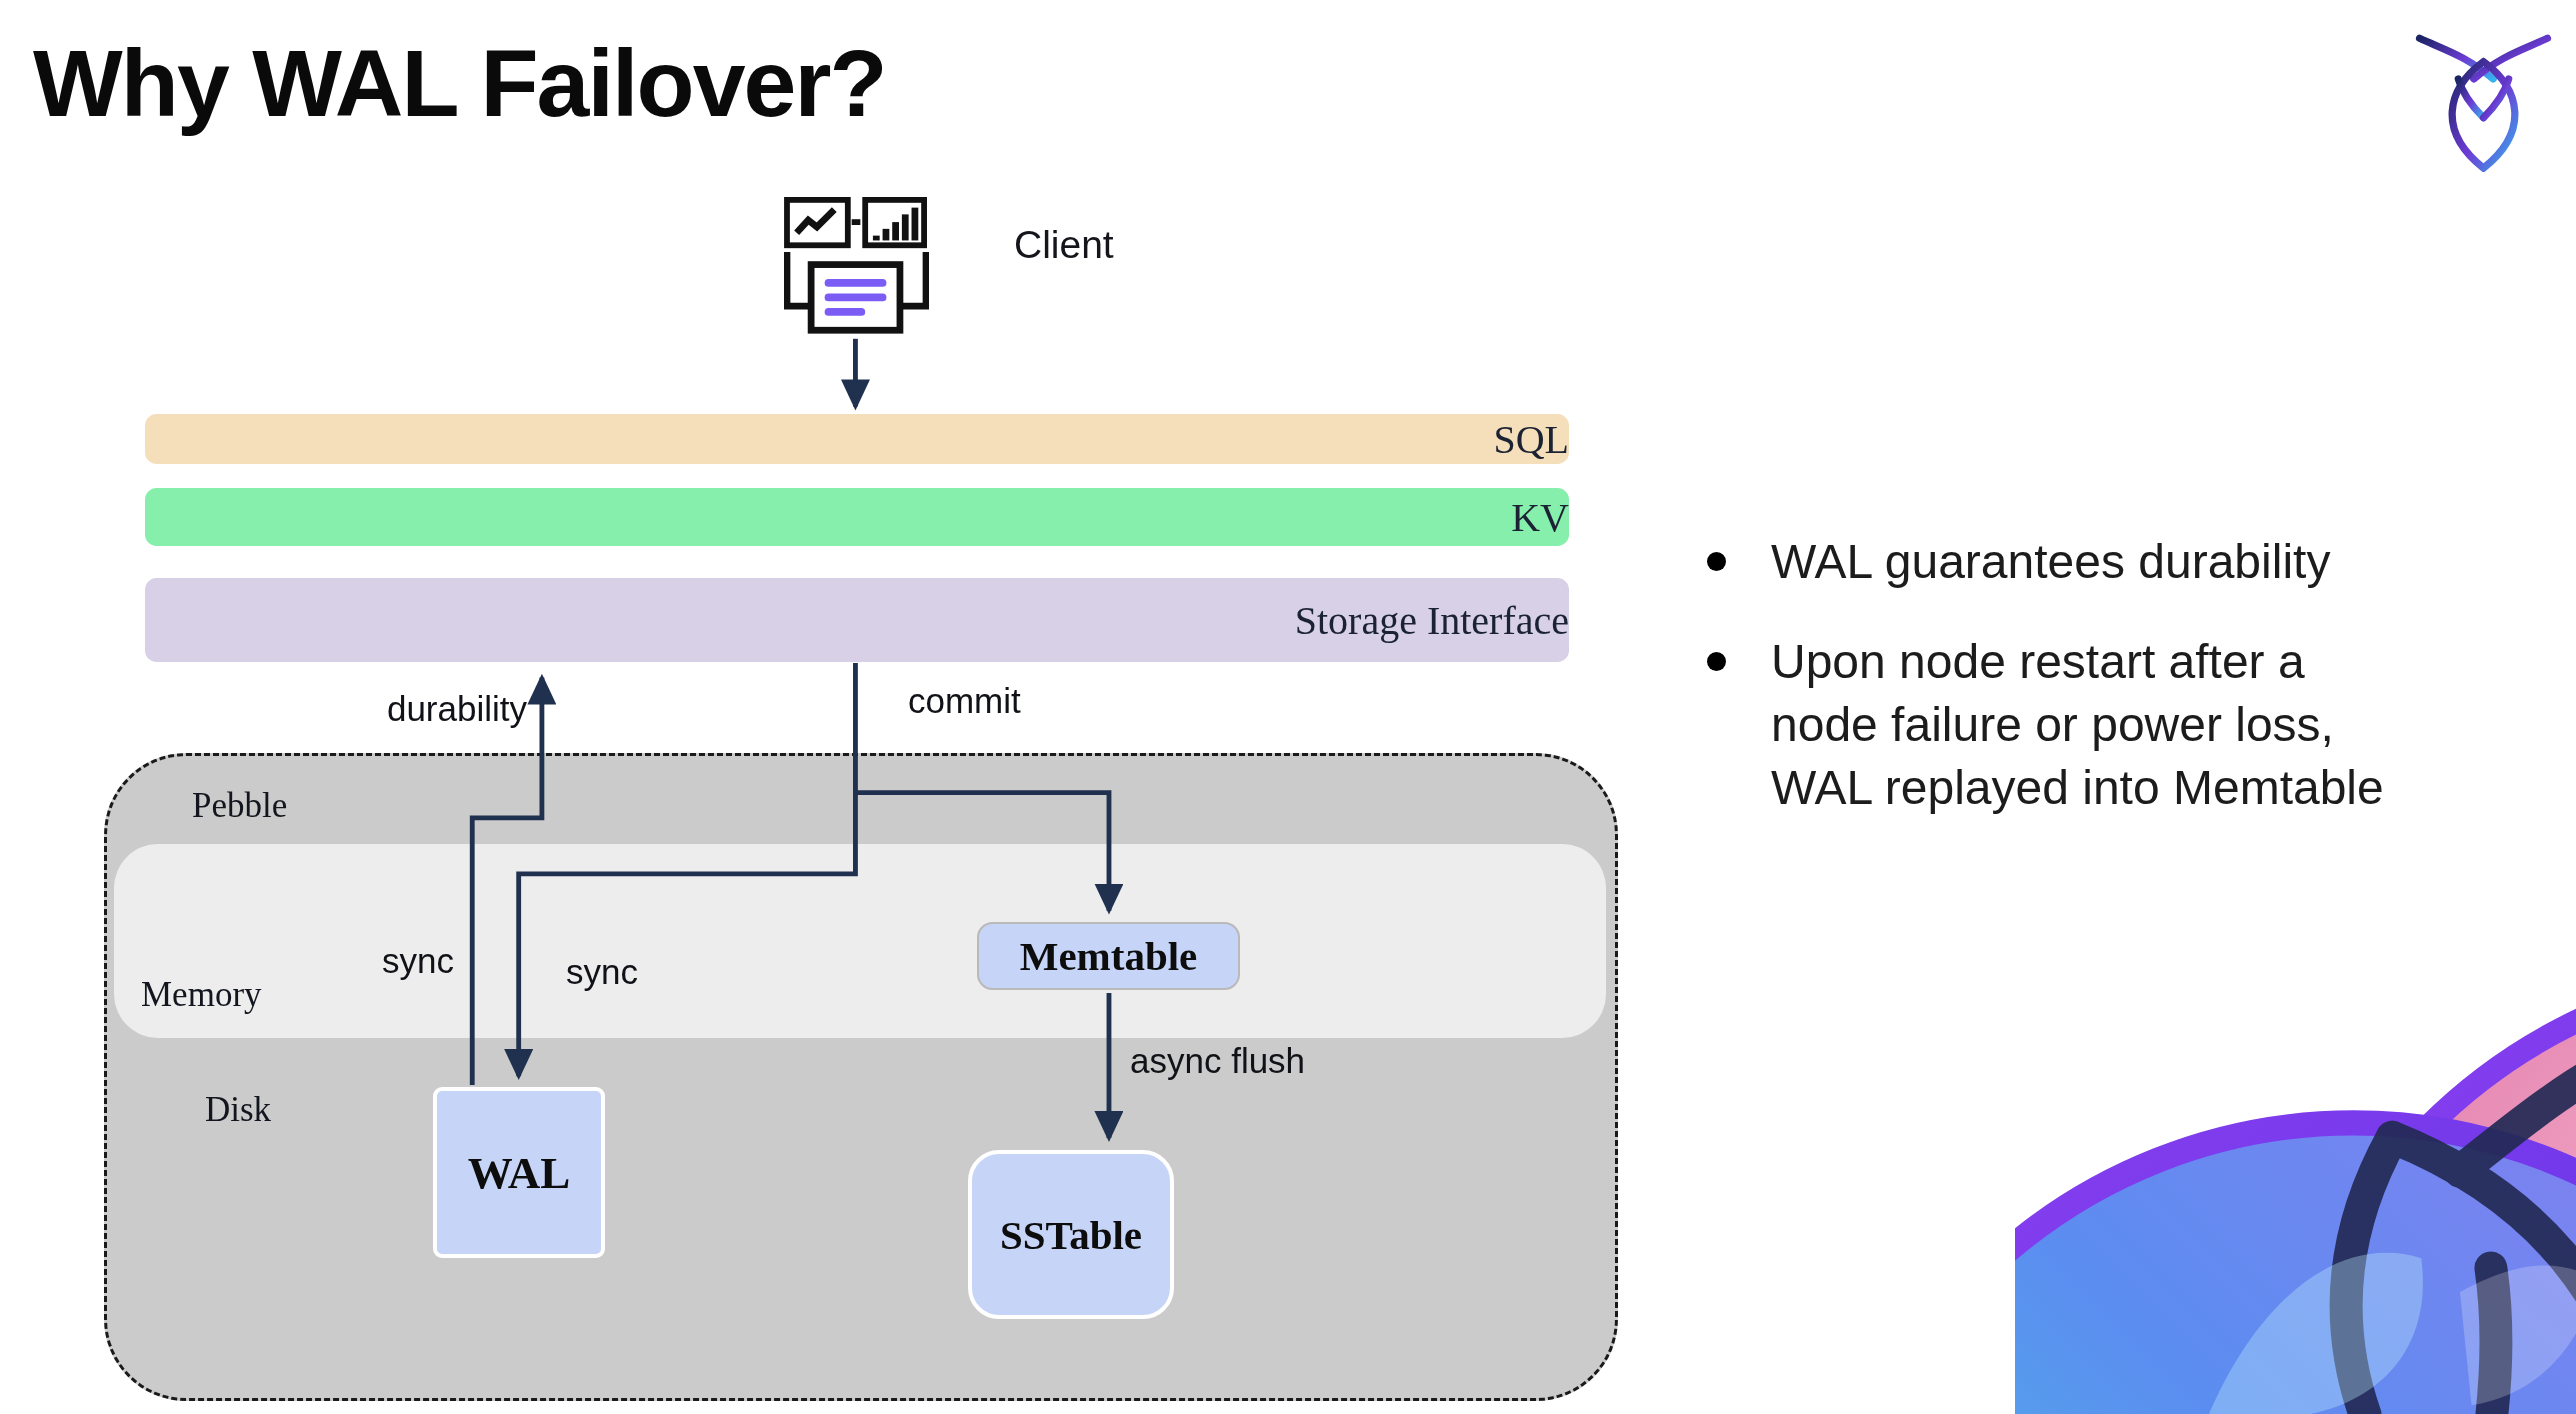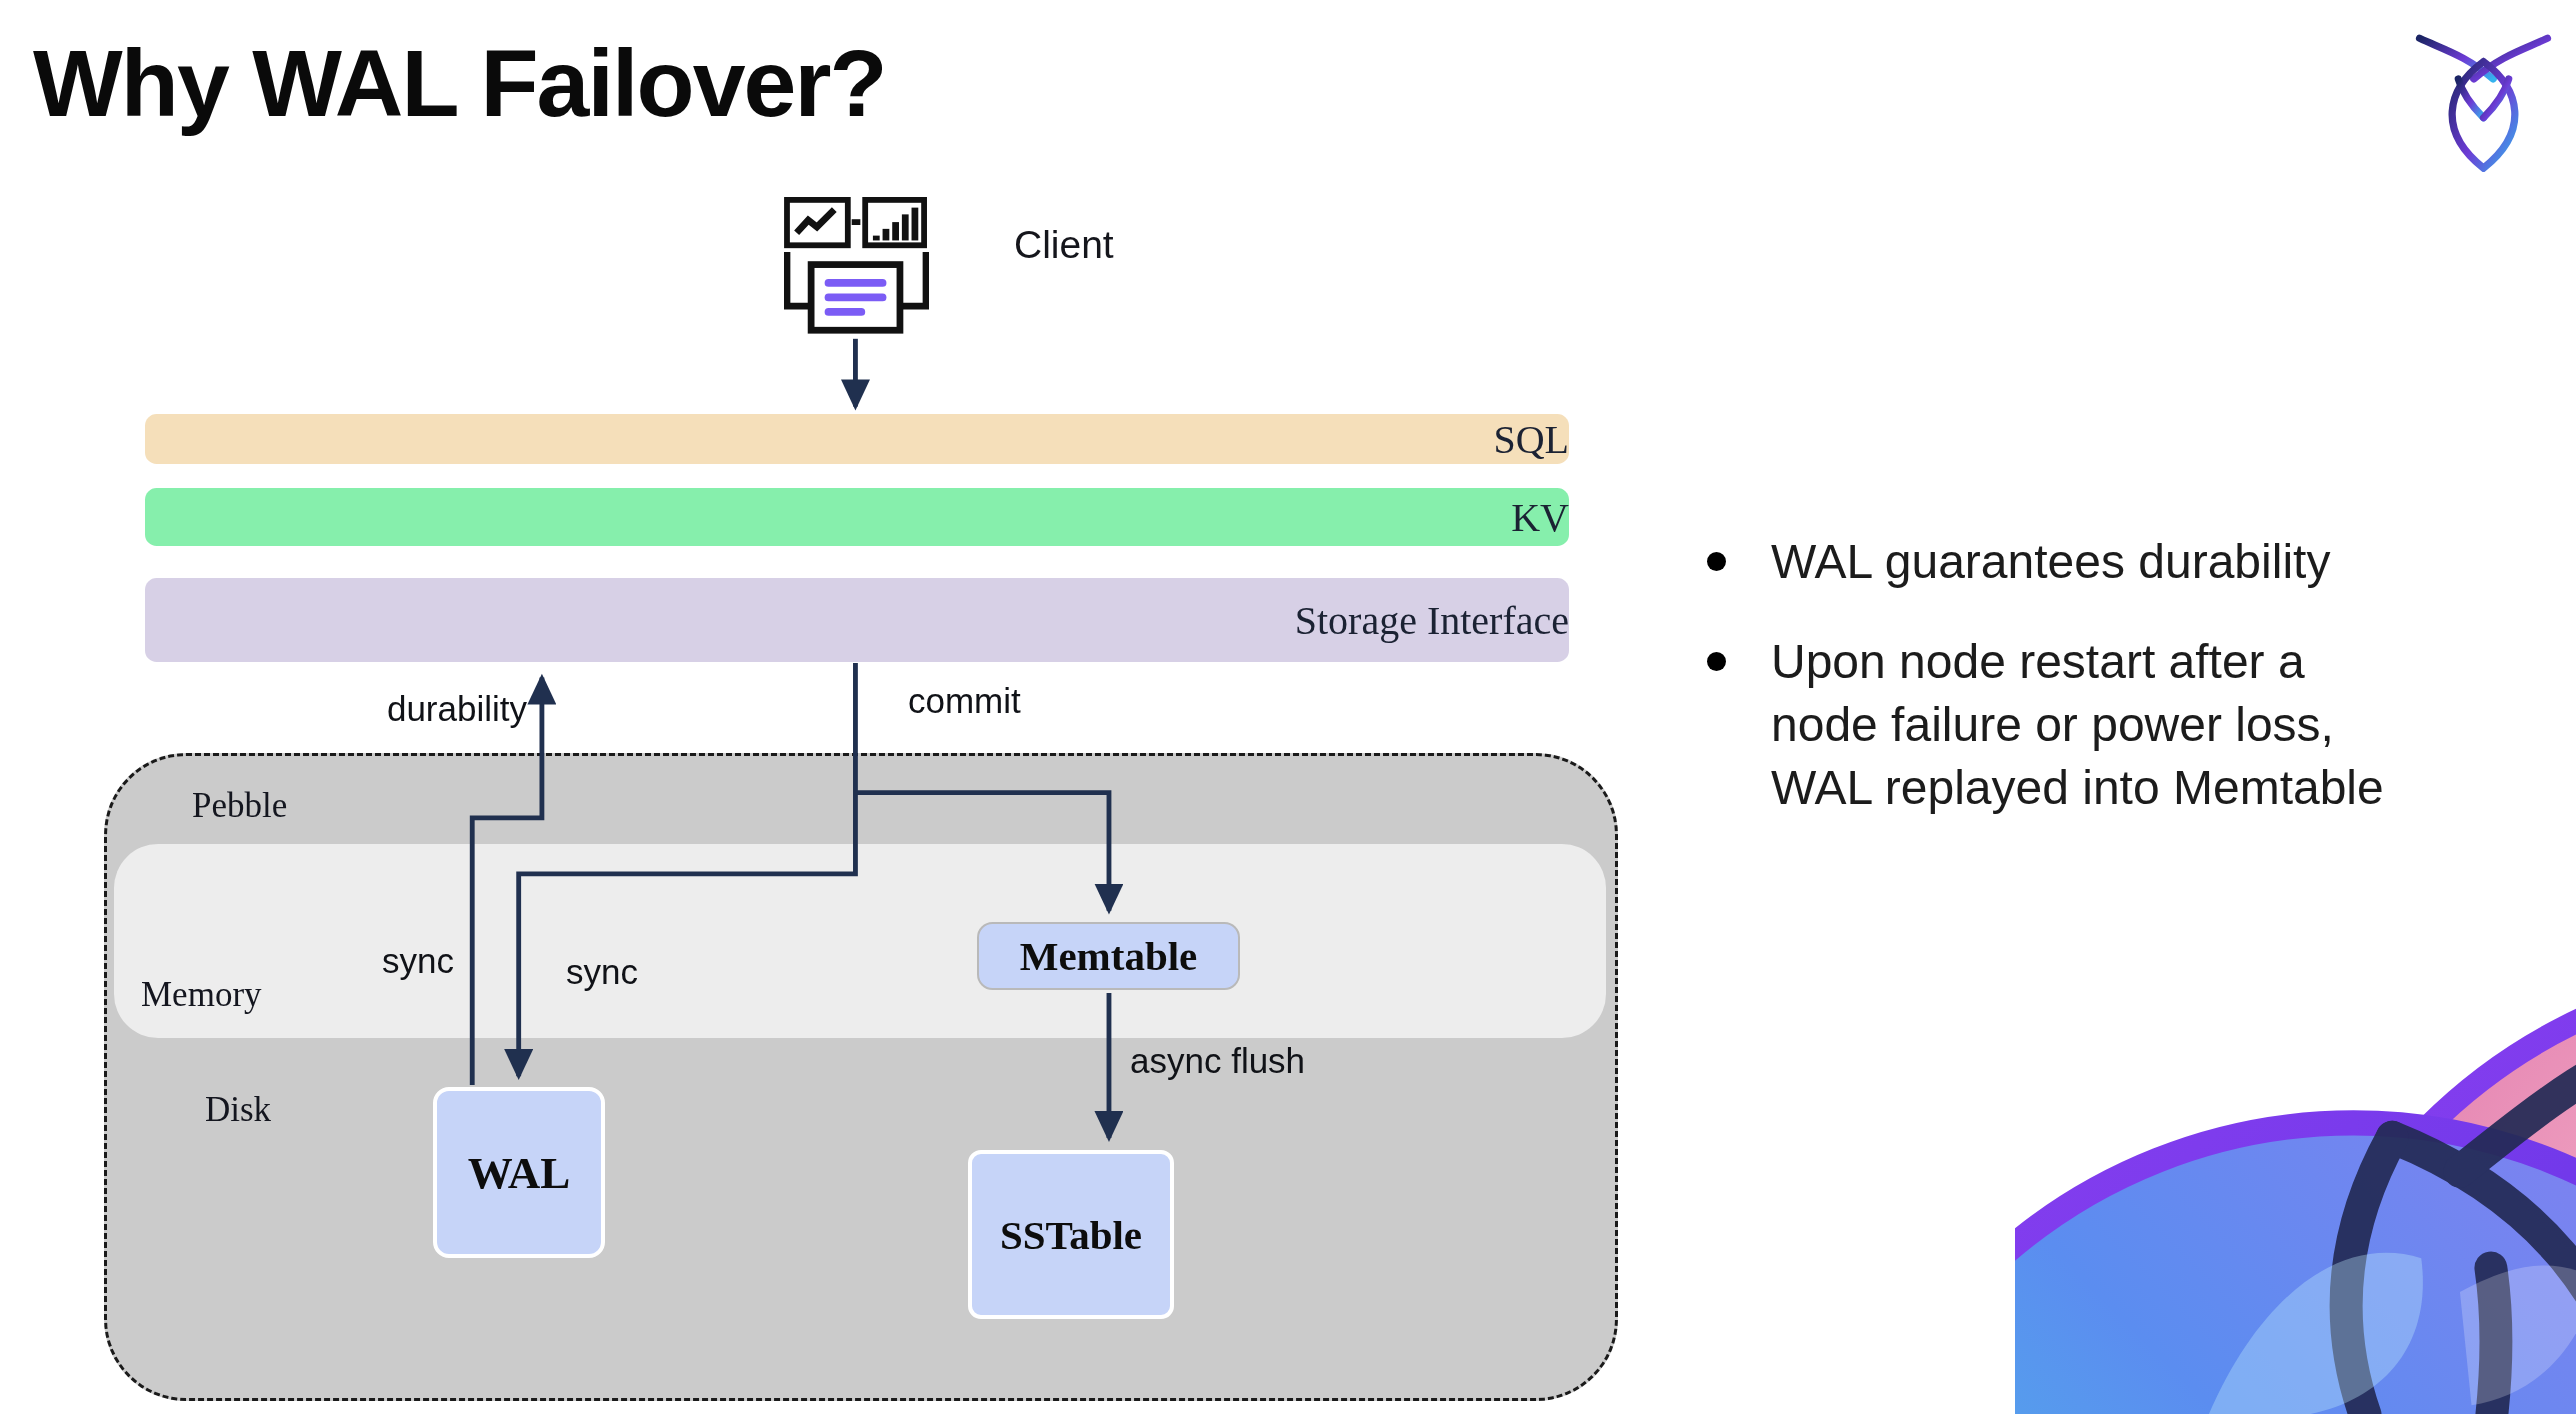--- a/index.html
+++ b/index.html
@@ -40,23 +40,23 @@
     position:absolute;font-family:"Liberation Serif",serif;font-size:35px;color:#14161f;
   }
   .lbl-pebble{left:192px;top:786px;}
   .lbl-memory{left:141px;top:975px;}
   .lbl-disk{left:205px;top:1090px;}
   
   .node{
     position:absolute;background:#c6d4f8;display:flex;align-items:center;justify-content:center;
     font-family:"Liberation Serif",serif;font-weight:bold;color:#0d0d0d;box-sizing:border-box;
   }
-  .node-wal{left:433px;top:1087px;width:172px;height:171px;border:4.8px solid #ffffff;border-radius:16px;font-size:45px;}
+  .node-wal{left:433px;top:1087px;width:172px;height:171px;border:4.8px solid #ffffff;border-radius:9px;font-size:45px;}
   .node-memtable{left:977px;top:922px;width:263px;height:68px;border:2.9px solid #b9b9b9;border-radius:15.5px;font-size:41px;}
-  .node-sstable{left:968px;top:1150px;width:206px;height:169px;border:4.8px solid #ffffff;border-radius:13px;font-size:41px;}
+  .node-sstable{left:968px;top:1150px;width:206px;height:169px;border:4.8px solid #ffffff;border-radius:31px;font-size:41px;}
   
   .edge-label{position:absolute;font-size:35px;color:#101217;}
   .lbl-committed{left:319px;top:689px;width:208px;text-align:right;}
   .lbl-commit{left:908px;top:681px;}
   .lbl-sync-wal{left:319px;top:941px;width:135px;text-align:right;}
   .lbl-sync-commit{left:566px;top:952px;}
   .lbl-async{left:1130px;top:1041px;}
   
   .arrows{position:absolute;left:0;top:0;width:2576px;height:1415px;pointer-events:none;}
   

